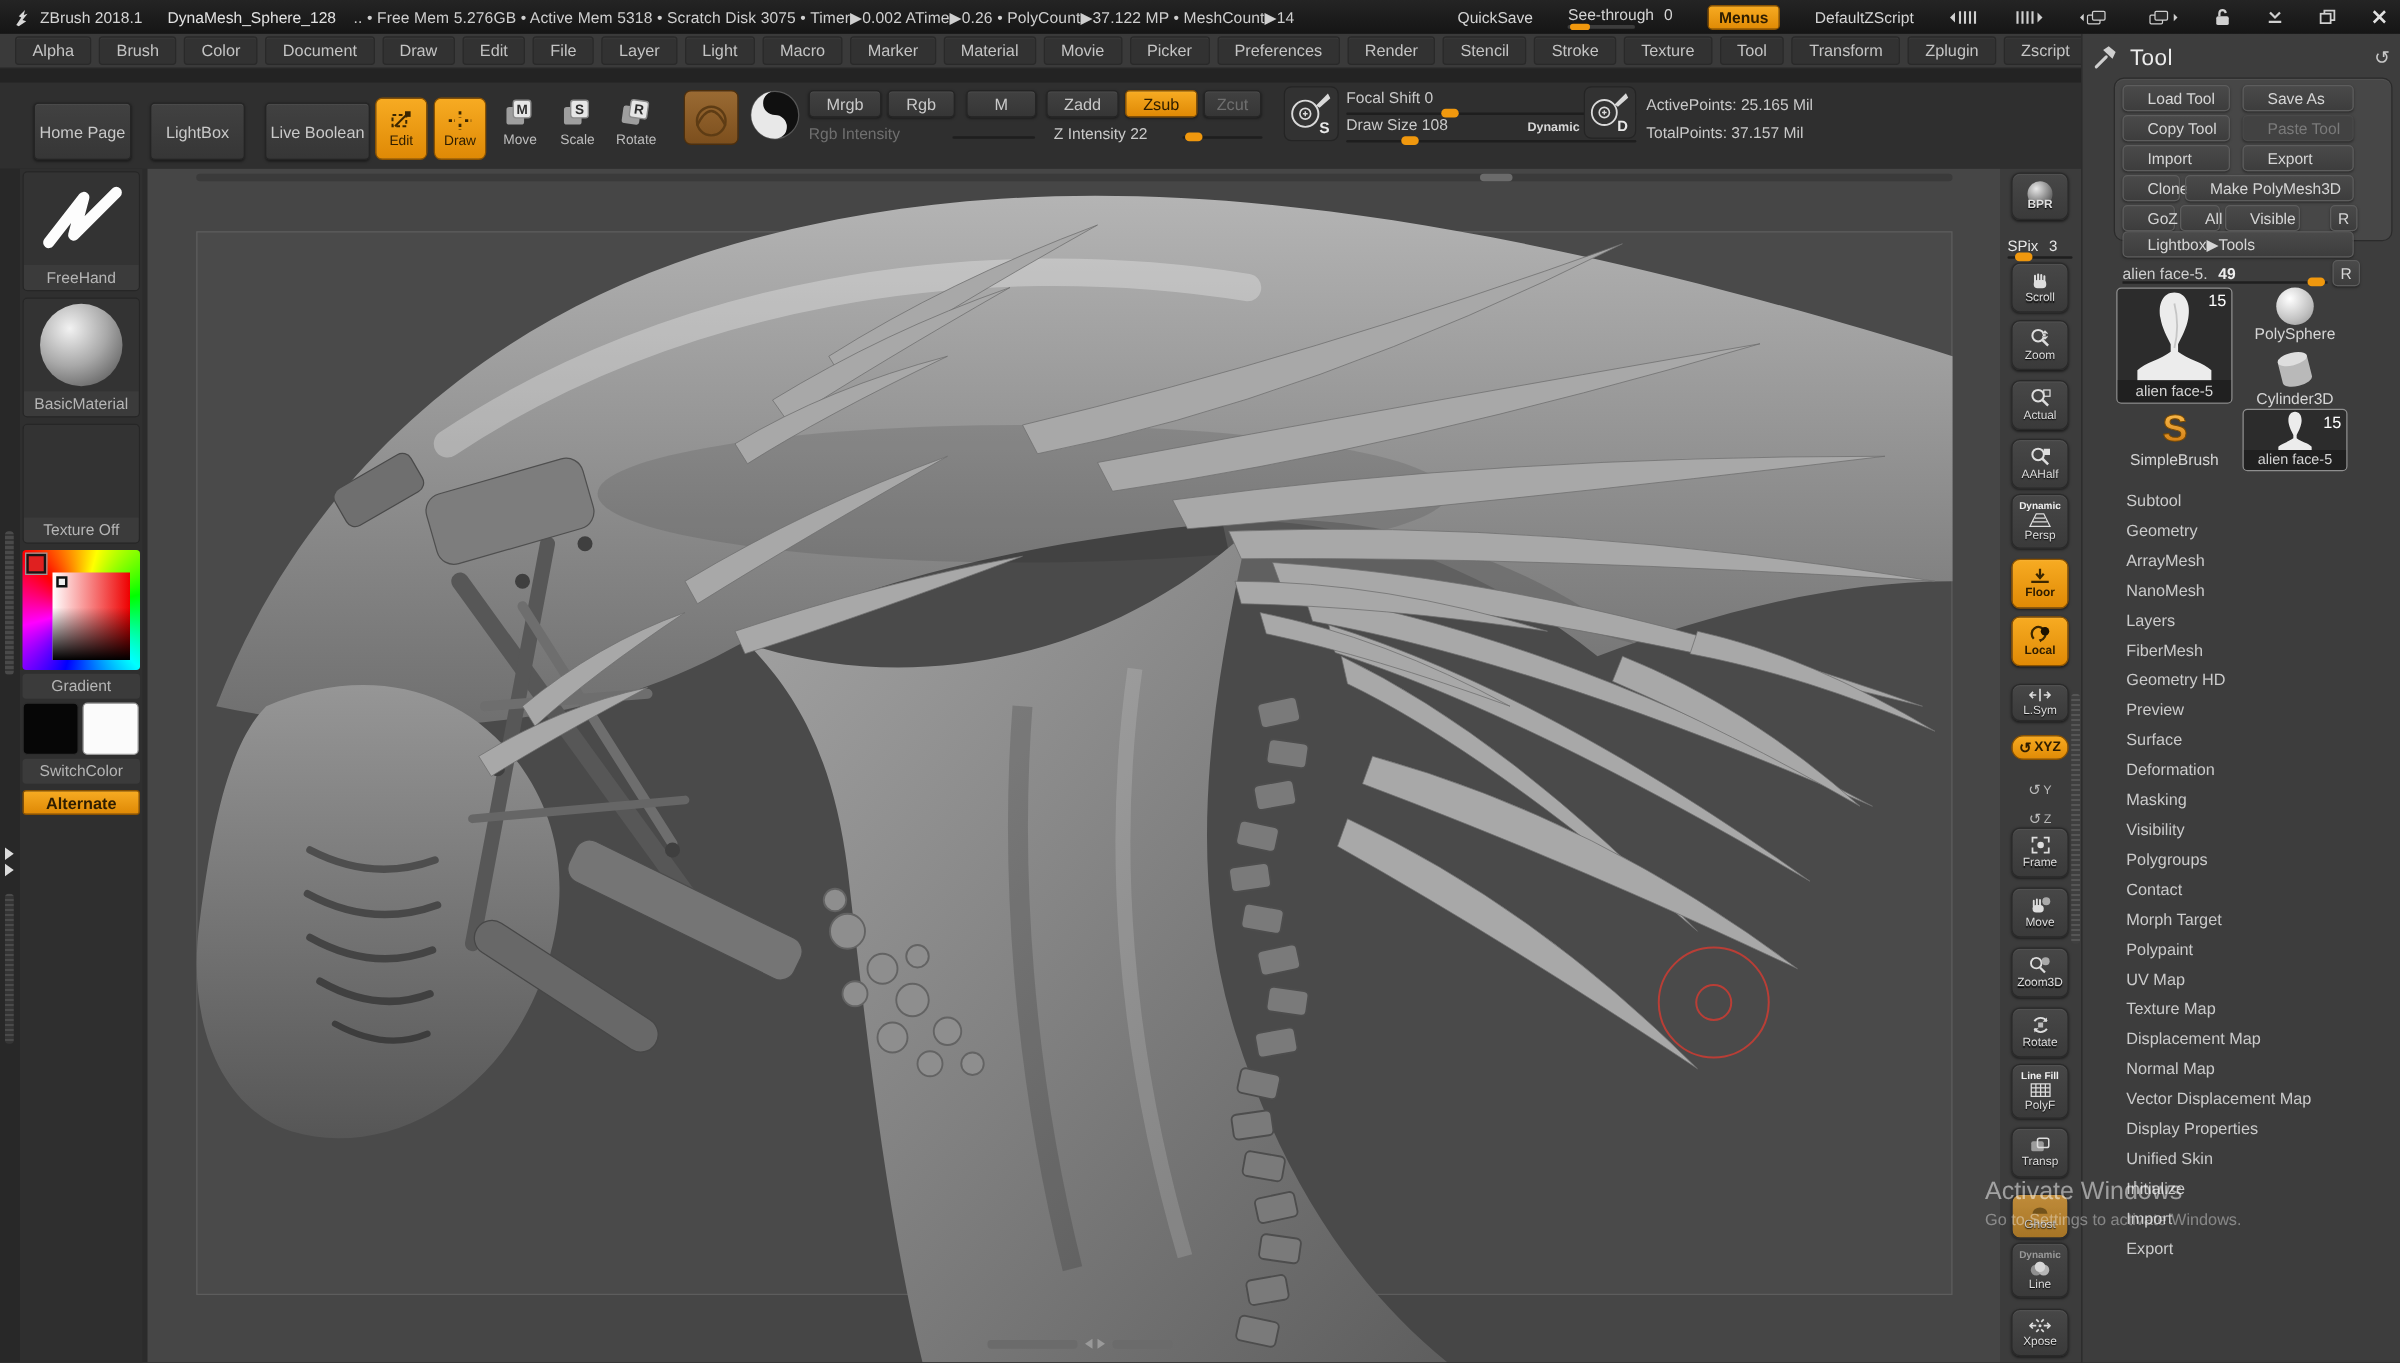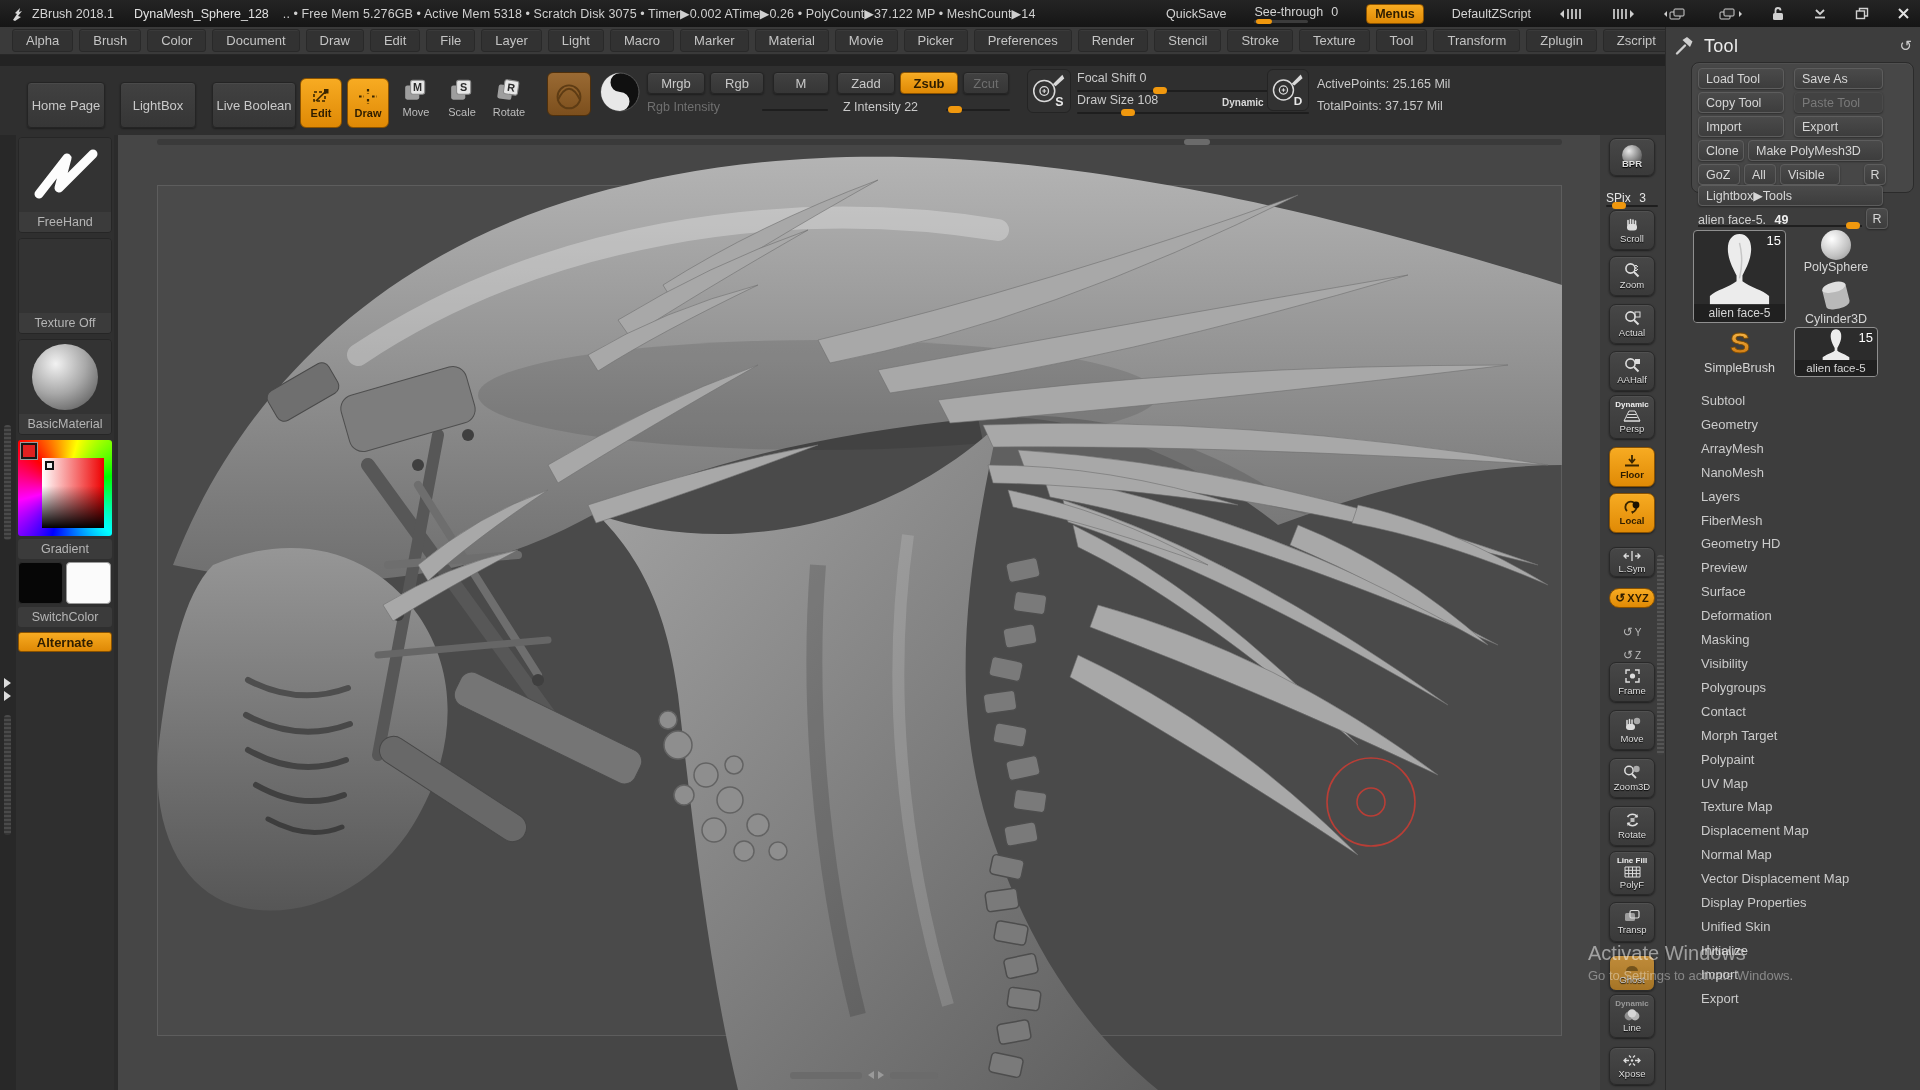--- a/index.html
+++ b/index.html
@@ -28,21 +28,21 @@
   .mi{padding:3px 13px;background:#323232;border:1px solid #292929;border-radius:3px;
     font-size:13px;color:#c4c4c4;box-shadow:inset 0 1px 0 rgba(255,255,255,.04)}
 
   
   .shelf{position:absolute;top:55px;left:0;width:1665px;height:80px;background:#2f2f2f}
   .shelf::before{content:"";position:absolute;top:0;left:0;right:0;height:11px;background:#232323}
   .sbtn{position:absolute;background:linear-gradient(#414141,#363636);border:1px solid #242424;
     border-radius:4px;color:#c9c9c9;font-size:13px;display:flex;align-items:center;justify-content:center;
     box-shadow:0 1px 2px rgba(0,0,0,.4), inset 0 1px 0 rgba(255,255,255,.05)}
   .orangebtn{background:linear-gradient(#f7ab22,#df8905);border:1px solid #8a5200;color:#2e1d00;
-    font-weight:bold;display:flex;flex-direction:column;align-items:center;justify-content:center;gap:2px;font-size:11px}
+    font-weight:normal;display:flex;flex-direction:column;align-items:center;justify-content:center;gap:2px;font-size:11px}
   .ghostlbl{position:absolute;font-size:12.5px;color:#c9c9c9}
   .dis{color:#6f6f6f}
   .track{position:absolute;height:2px;background:#1e1e1e;border-radius:1px}
   .handle{position:absolute;width:14px;height:7px;border-radius:4px;background:#f0980e;top:-3px}
   .iconcol{position:absolute;display:flex;flex-direction:column;align-items:center;gap:2px;
     font-size:11px;color:#bdbdbd}
 
   
   .leftedge{position:absolute;top:135px;left:0;width:16px;bottom:0;background:#282828}
   .ridge{position:absolute;left:4px;width:7px;border-radius:3px;
@@ -95,21 +95,21 @@
     background:repeating-linear-gradient(#555 0 2px,#3f3f3f 2px 4px)}
 
   
   .panel{position:absolute;top:27px;left:1665px;width:255px;bottom:0;background:#3d3d3d;border-left:1px solid #2a2a2a}
   .panel-head{position:absolute;top:6px;left:8px;right:8px;height:26px;display:flex;align-items:center;gap:10px}
   .panel-title{font-size:18px;color:#ececec;letter-spacing:.3px}
   .panel-reset{margin-left:auto;color:#c9c9c9;font-size:15px}
   .groupbox{position:absolute;left:25px;top:35px;width:223px;height:131px;background:#474747;
     border:1px solid #2b2b2b;border-radius:8px;box-shadow:inset 0 1px 0 rgba(255,255,255,.05)}
   .tbtn{position:absolute;height:21px;background:linear-gradient(#4a4a4a,#3d3d3d);border:1px solid #5d5d5d;
-    border-radius:4px;color:#d6d6d6;font-size:12.5px;display:flex;align-items:center;padding-left:7px;
+    border-radius:4px;color:#d6d6d6;font-size:12.5px;display:flex;align-items:center;padding-left:19px;
     box-shadow:0 1px 2px rgba(0,0,0,.35)}
   .tbtn.center{justify-content:center;padding-left:0}
   .tbtn.disabled{color:#7a7a7a;border-color:#4a4a4a;background:#424242}
   .pslider{position:absolute;left:32px;top:183px;width:164px;height:17px;border-bottom:2px solid #1f1f1f}
   .pslider .pl{font-size:12.5px;color:#cfcfcf}
   .pslider .pv{font-size:12.5px;color:#eee;font-weight:bold;margin-left:4px}
   .pslider .handle{top:12px;left:148px}
   .thumbbox{position:absolute;background:#2c2c2c;border:1px solid #1f1f1f;border-radius:4px;overflow:hidden}
   .thumbbox.selected{border-color:#8f8f8f}
   .thumb-label{position:absolute;left:0;right:0;bottom:0;height:18px;background:rgba(30,30,30,.85);
@@ -341,28 +341,28 @@
 <div class="tray">
   <div class="tray-item">
     <div class="tray-thumb">
       <svg width="80" height="62" viewBox="0 0 80 62">
         <path d="M14 50 L42 14 L34 44 L68 10" fill="none" stroke="#fdfdfd" stroke-width="9" stroke-linecap="round" stroke-linejoin="round"></path>
       </svg>
     </div>
     <div class="tray-label">FreeHand</div>
   </div>
   <div class="tray-item">
-    <div class="tray-thumb"></div>
-    <div class="tray-label">Texture Off</div>
-  </div>
-  <div class="tray-item">
     <div class="tray-thumb">
         <div class="sphere"></div>
       </div>
     <div class="tray-label">BasicMaterial</div>
+  </div>
+  <div class="tray-item">
+    <div class="tray-thumb"></div>
+    <div class="tray-label">Texture Off</div>
   </div>
 
   <div class="picker">
     <div class="picker-inner"></div>
     <div class="picker-swatch"></div>
     <div class="picker-sel"></div>
   </div>
   <div class="tray-label" style="width:94px;margin-top:3px;border-radius:3px">Gradient</div>
 
   <div class="swatches">

